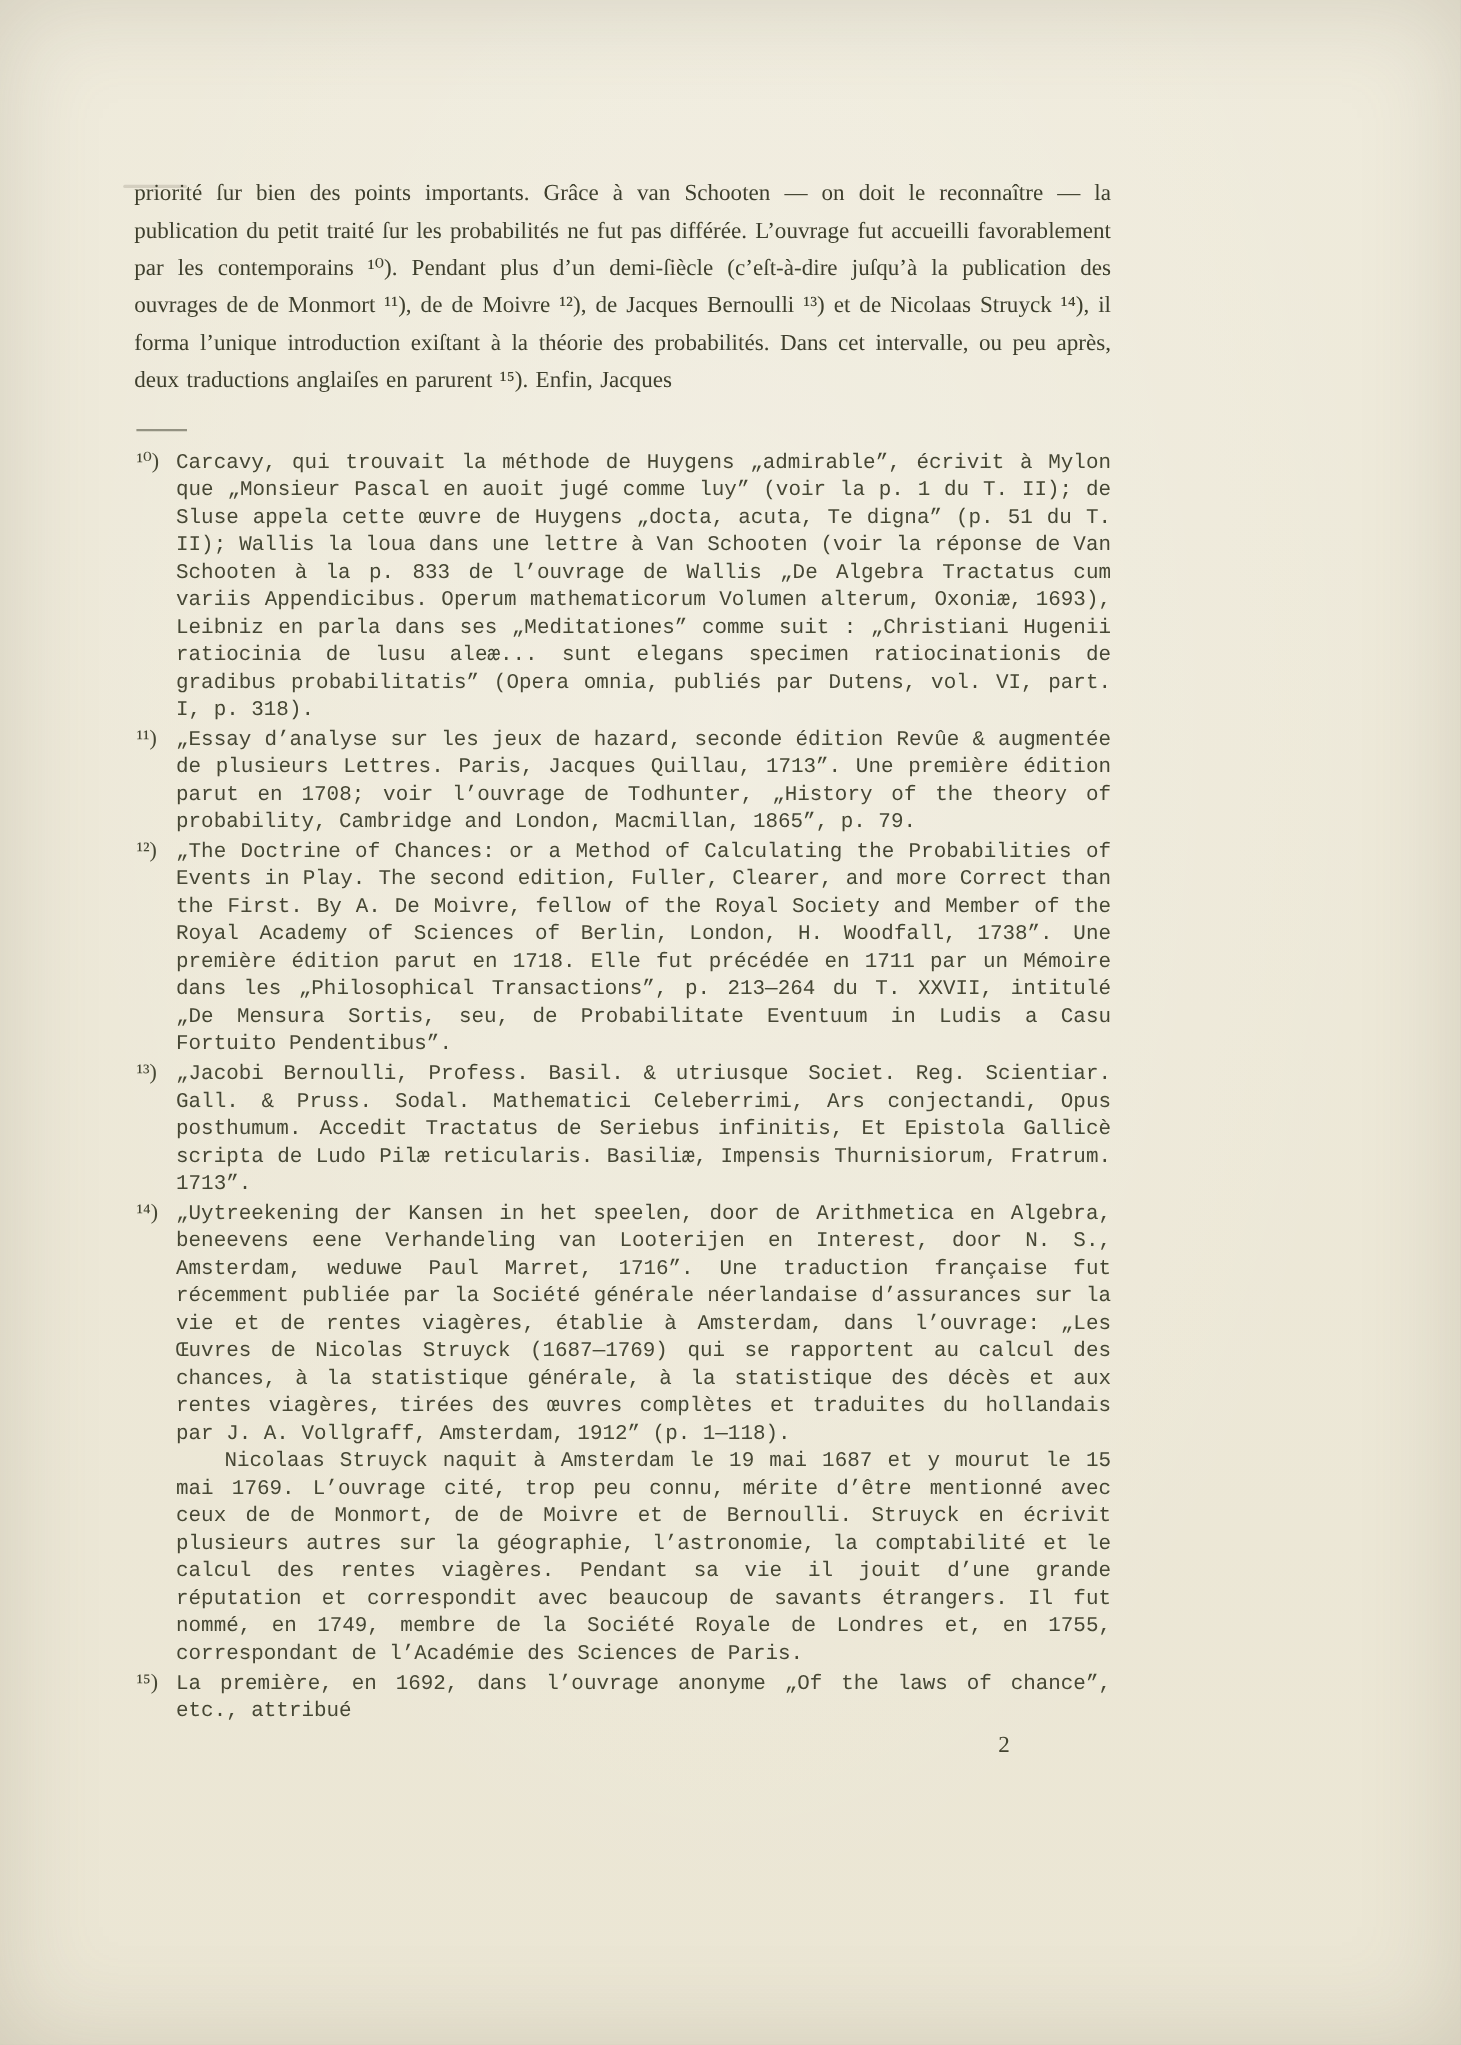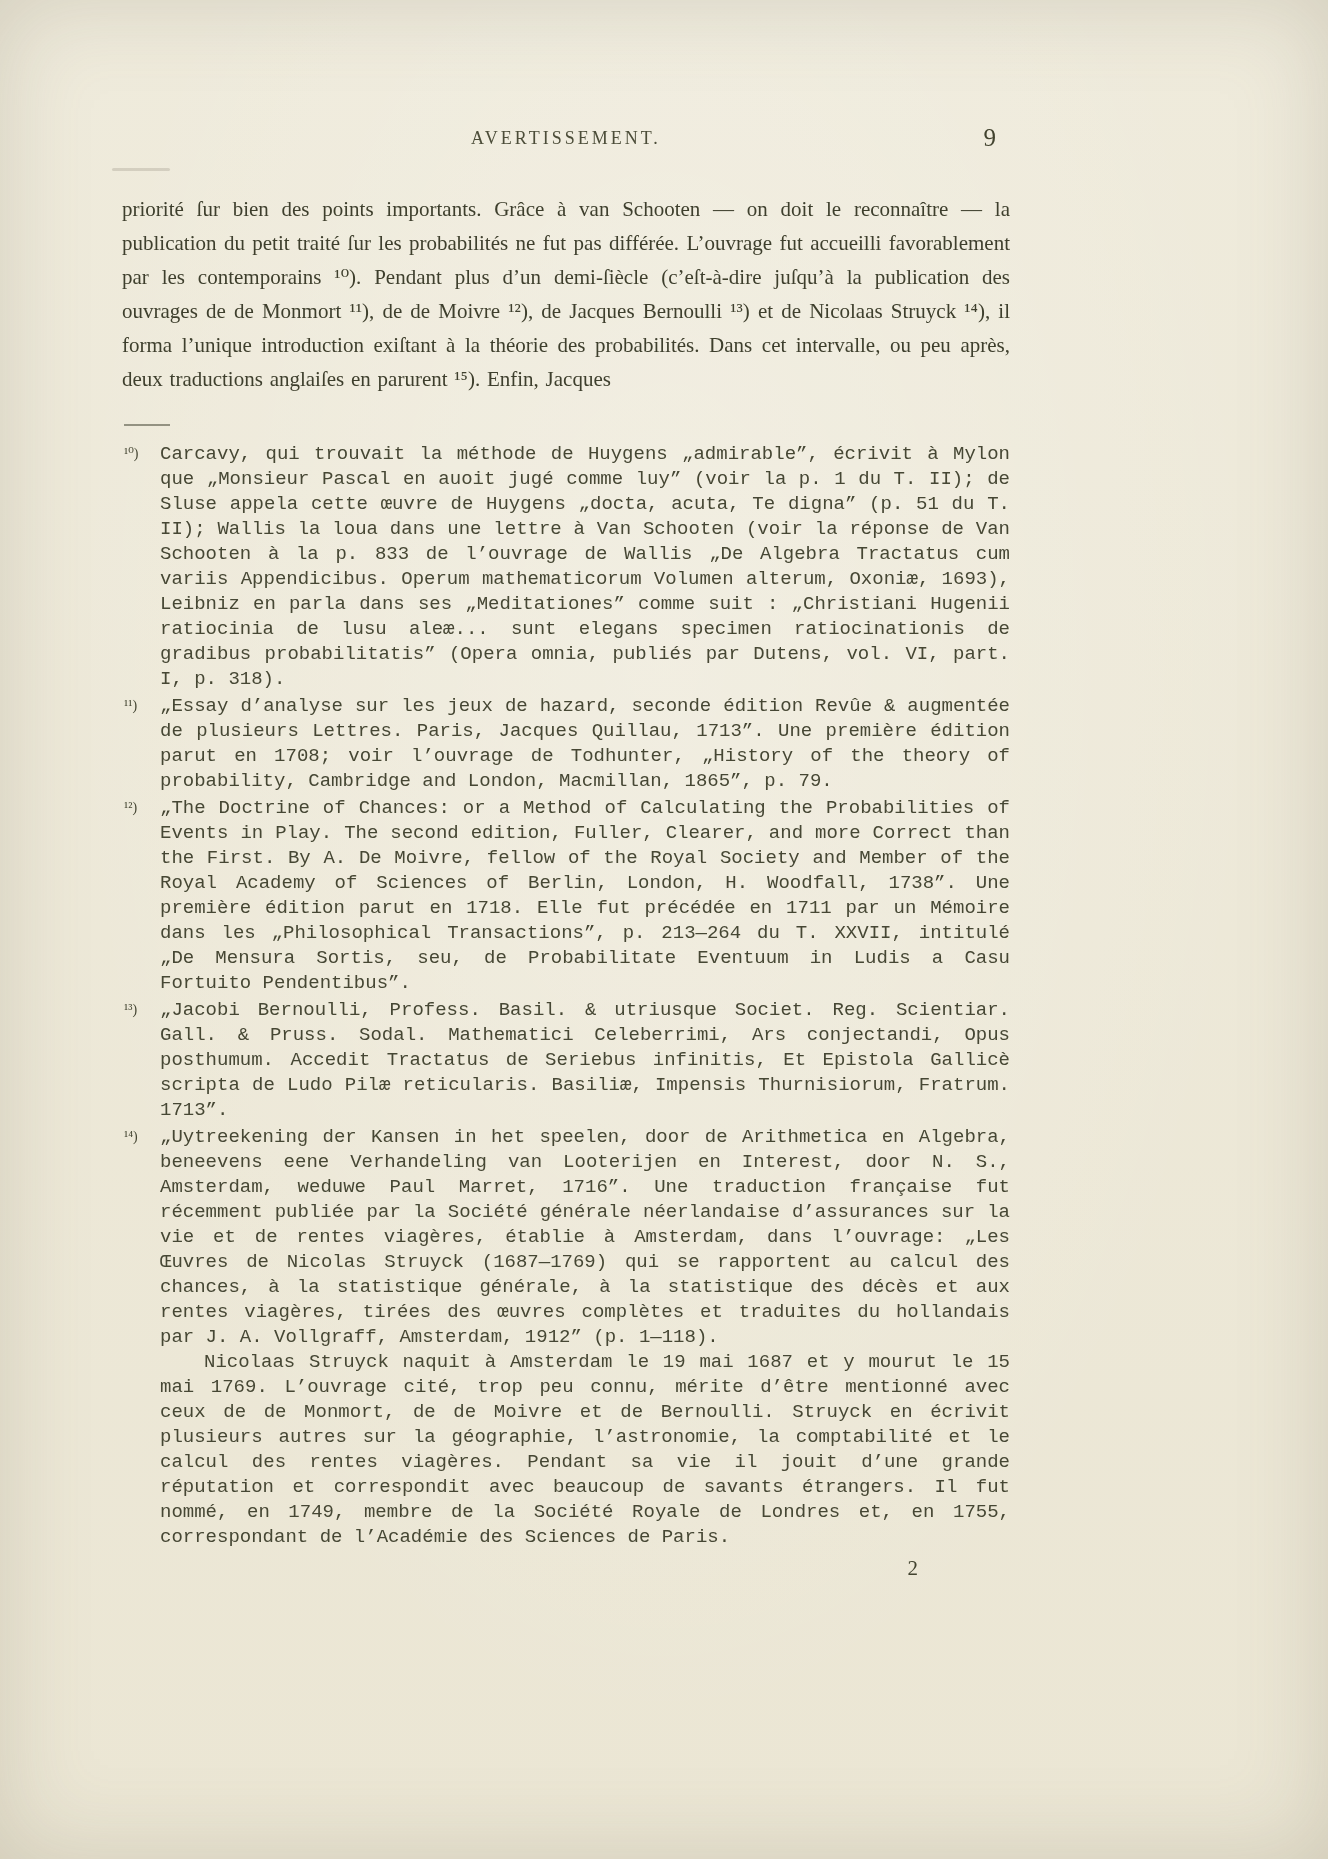--- a/index.html
+++ b/index.html
@@ -79,21 +79,21 @@
   }
   .footnote p {
     margin: 0;
     text-align: justify;
     font-family: Liberation Mono, monospace;
   }
   .fn-marker {
     position: absolute;
     left: 2px;
     top: -1px;
-    font-size: 14px;
+    font-size: 20px;
   }
   .fn-para2 {
     text-indent: 44px;
   }
   .signature {
     margin-top: 6px;
     padding-right: 92px;
     text-align: right;
     font-size: 21px;
     color: #42432f;
@@ -101,24 +101,20 @@
 </style>
 </head>
 <body>
 
 <div class="page">
 
   <div class="artifact-line"></div>
 
   <div class="content">
 
-    <div class="header">
-      <span class="running-title">AVERTISSEMENT.</span>
-      <span class="page-number">9</span>
-    </div>
 
     <p class="body-text">priorité ſur bien des points importants. Grâce à van Schooten — on doit le reconnaître — la publication du petit traité ſur les probabilités ne fut pas différée. L’ouvrage fut accueilli favorablement par les contemporains ¹⁰). Pendant plus d’un demi-ſiècle (c’eſt-à-dire juſqu’à la publication des ouvrages de de Monmort ¹¹), de de Moivre ¹²), de Jacques Bernoulli ¹³) et de Nicolaas Struyck ¹⁴), il forma l’unique introduction exiſtant à la théorie des probabilités. Dans cet intervalle, ou peu après, deux traductions anglaiſes en parurent ¹⁵). Enfin, Jacques</p>
 
     <div class="fn-rule"></div>
 
     <div class="footnotes">
 
       <div class="footnote">
         <span class="fn-marker">¹⁰)</span>
         <p>Carcavy, qui trouvait la méthode de Huygens „admirable”, écrivit à Mylon que „Monsieur Pascal en auoit jugé comme luy” (voir la p. 1 du T. II); de Sluse appela cette œuvre de Huygens „docta, acuta, Te digna” (p. 51 du T. II); Wallis la loua dans une lettre à Van Schooten (voir la réponse de Van Schooten à la p. 833 de l’ouvrage de Wallis „De Algebra Tractatus cum variis Appendicibus. Operum mathematicorum Volumen alterum, Oxoniæ, 1693), Leibniz en parla dans ses „Meditationes” comme suit : „Christiani Hugenii ratiocinia de lusu aleæ... sunt elegans specimen ratiocinationis de gradibus probabilitatis” (Opera omnia, publiés par Dutens, vol. VI, part. I, p. 318).</p>
@@ -138,20 +134,24 @@
         <span class="fn-marker">¹³)</span>
         <p>„Jacobi Bernoulli, Profess. Basil. &amp; utriusque Societ. Reg. Scientiar. Gall. &amp; Pruss. Sodal. Mathematici Celeberrimi, Ars conjectandi, Opus posthumum. Accedit Tractatus de Seriebus infinitis, Et Epistola Gallicè scripta de Ludo Pilæ reticularis. Basiliæ, Impensis Thurnisiorum, Fratrum. 1713”.</p>
       </div>
 
       <div class="footnote">
         <span class="fn-marker">¹⁴)</span>
         <p>„Uytreekening der Kansen in het speelen, door de Arithmetica en Algebra, beneevens eene Verhandeling van Looterijen en Interest, door N. S., Amsterdam, weduwe Paul Marret, 1716”. Une traduction française fut récemment publiée par la Société générale néerlandaise d’assurances sur la vie et de rentes viagères, établie à Amsterdam, dans l’ouvrage: „Les Œuvres de Nicolas Struyck (1687—1769) qui se rapportent au calcul des chances, à la statistique générale, à la statistique des décès et aux rentes viagères, tirées des œuvres complètes et traduites du hollandais par J. A. Vollgraff, Amsterdam, 1912” (p. 1—118).</p>
         <p class="fn-para2">Nicolaas Struyck naquit à Amsterdam le 19 mai 1687 et y mourut le 15 mai 1769. L’ouvrage cité, trop peu connu, mérite d’être mentionné avec ceux de de Monmort, de de Moivre et de Bernoulli. Struyck en écrivit plusieurs autres sur la géographie, l’astronomie, la comptabilité et le calcul des rentes viagères. Pendant sa vie il jouit d’une grande réputation et correspondit avec beaucoup de savants étrangers. Il fut nommé, en 1749, membre de la Société Royale de Londres et, en 1755, correspondant de l’Académie des Sciences de Paris.</p>
       </div>
 
+      <div class="footnote">
+        <span class="fn-marker">¹⁵)</span>
+        <p>La première, en 1692, dans l’ouvrage anonyme „Of the laws of chance”, etc., attribué</p>
+      </div>
 
     </div>
 
     <div class="signature">2</div>
 
   </div>
 
 </div>
 
 </body></html>

